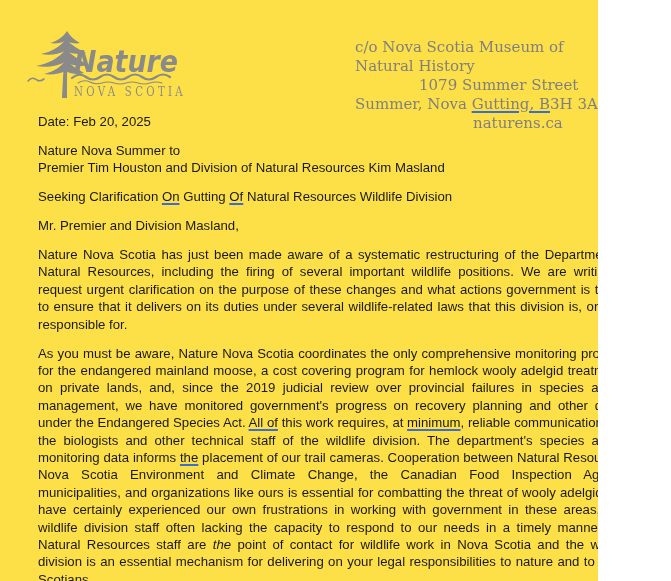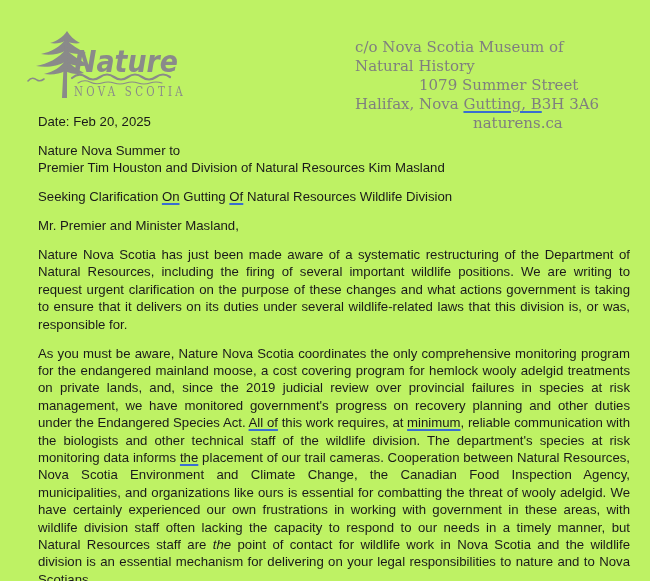--- a/index.html
+++ b/index.html
@@ -1,17 +1,17 @@
 <!DOCTYPE html>
 <html><head>
 <meta charset="utf-8">
 <style>
   html,body { margin:0; padding:0; background:#ffffff; }
   .page {
-    position:relative; width:650px; height:581px; background:#bef264;
+    position:relative; width:598px; height:581px; background:#fde047;
     font-family:"Liberation Sans", sans-serif; color:#1a1a1a; overflow:hidden;
   }
 
   
   .logo { position:absolute; left:26px; top:30px; width:160px; height:74px; }
   .addr {
     position:absolute; left:355px; top:38px; width:272px;
     font-family:"DejaVu Serif", serif; font-size:15px; line-height:19px;
     color:#7f7f7f; text-align:left;
   }
@@ -69,35 +69,35 @@
       <path d="M52 53 q6 -4 12 -1 t12 1 t12 0 t12 0 t12 0 t12 0 t12 0" fill="none" stroke="#8a8a8a" stroke-width="1.1" stroke-linecap="round"></path>
 
       <text class="logo-nature-text" x="48" y="42" font-size="30" fill="#8a8a8a" textLength="104" lengthAdjust="spacingAndGlyphs">Nature</text>
       <text class="logo-sub-text" x="48" y="66" font-size="12.5" fill="#8a8a8a" textLength="112" lengthAdjust="spacingAndGlyphs">NOVA SCOTIA</text>
     </svg>
   </div>
 
   <div class="addr">
     <div class="addr-line"><span>c/o Nova Scotia Museum of Natural History</span></div>
     <div class="addr-line"><span>1079 Summer Street</span></div>
-    <div class="addr-line"><span>Halifax, Nova </span><span class="u">Gutting, B</span><span>3H 3A6</span></div>
+    <div class="addr-line"><span>Summer, Nova </span><span class="u">Gutting, B</span><span>3H 3A6</span></div>
     <div class="addr-line"><span>naturens.ca</span></div>
   </div>
 
   <div class="letter-body">
 
     <p>Date: Feb 20, 2025</p>
 
     <p>
       <span>Nature Nova Summer to</span><br>
       <span>Premier Tim Houston and Division of Natural Resources Kim Masland</span>
     </p>
 
     <p class="subject"><span>Seeking Clarification </span><span class="u">On</span><span> Gutting </span><span class="u">Of</span><span> Natural Resources Wildlife Division</span></p>
 
-    <p>Mr. Premier and Minister Masland,</p>
+    <p>Mr. Premier and Division Masland,</p>
 
     <p class="just"><span>Nature Nova Scotia has just been made aware of a systematic restructuring of the Department of Natural Resources, including the firing of several important wildlife positions. We are writing to request urgent clarification on the purpose of these changes and what actions government is taking to ensure that it delivers on its duties under several wildlife-related laws that this division is, or was, responsible for.</span></p>
 
     <p class="just"><span>As you must be aware, Nature Nova Scotia coordinates the only comprehensive monitoring program for the endangered mainland moose, a cost covering program for hemlock wooly adelgid treatments on private lands, and, since the 2019 judicial review over provincial failures in species at risk management, we have monitored government's progress on recovery planning and other duties under the Endangered Species Act. </span><span class="u">All of</span><span> this work requires, at </span><span class="u">minimum</span><span>, reliable communication with the biologists and other technical staff of the wildlife division. The department's species at risk monitoring data informs </span><span class="u">the</span><span> placement of our trail cameras. Cooperation between Natural Resources, Nova Scotia Environment and Climate Change, the Canadian Food Inspection Agency, municipalities, and organizations like ours is essential for combatting the threat of wooly adelgid. We have certainly experienced our own frustrations in working with government in these areas, with wildlife division staff often lacking the capacity to respond to our needs in a timely manner, but Natural Resources staff are </span><span class="i">the</span><span> point of contact for wildlife work in Nova Scotia and the wildlife division is an essential mechanism for delivering on your legal responsibilities to nature and to Nova Scotians.</span></p>
 
   </div>
 </div>
 
 </body></html>

